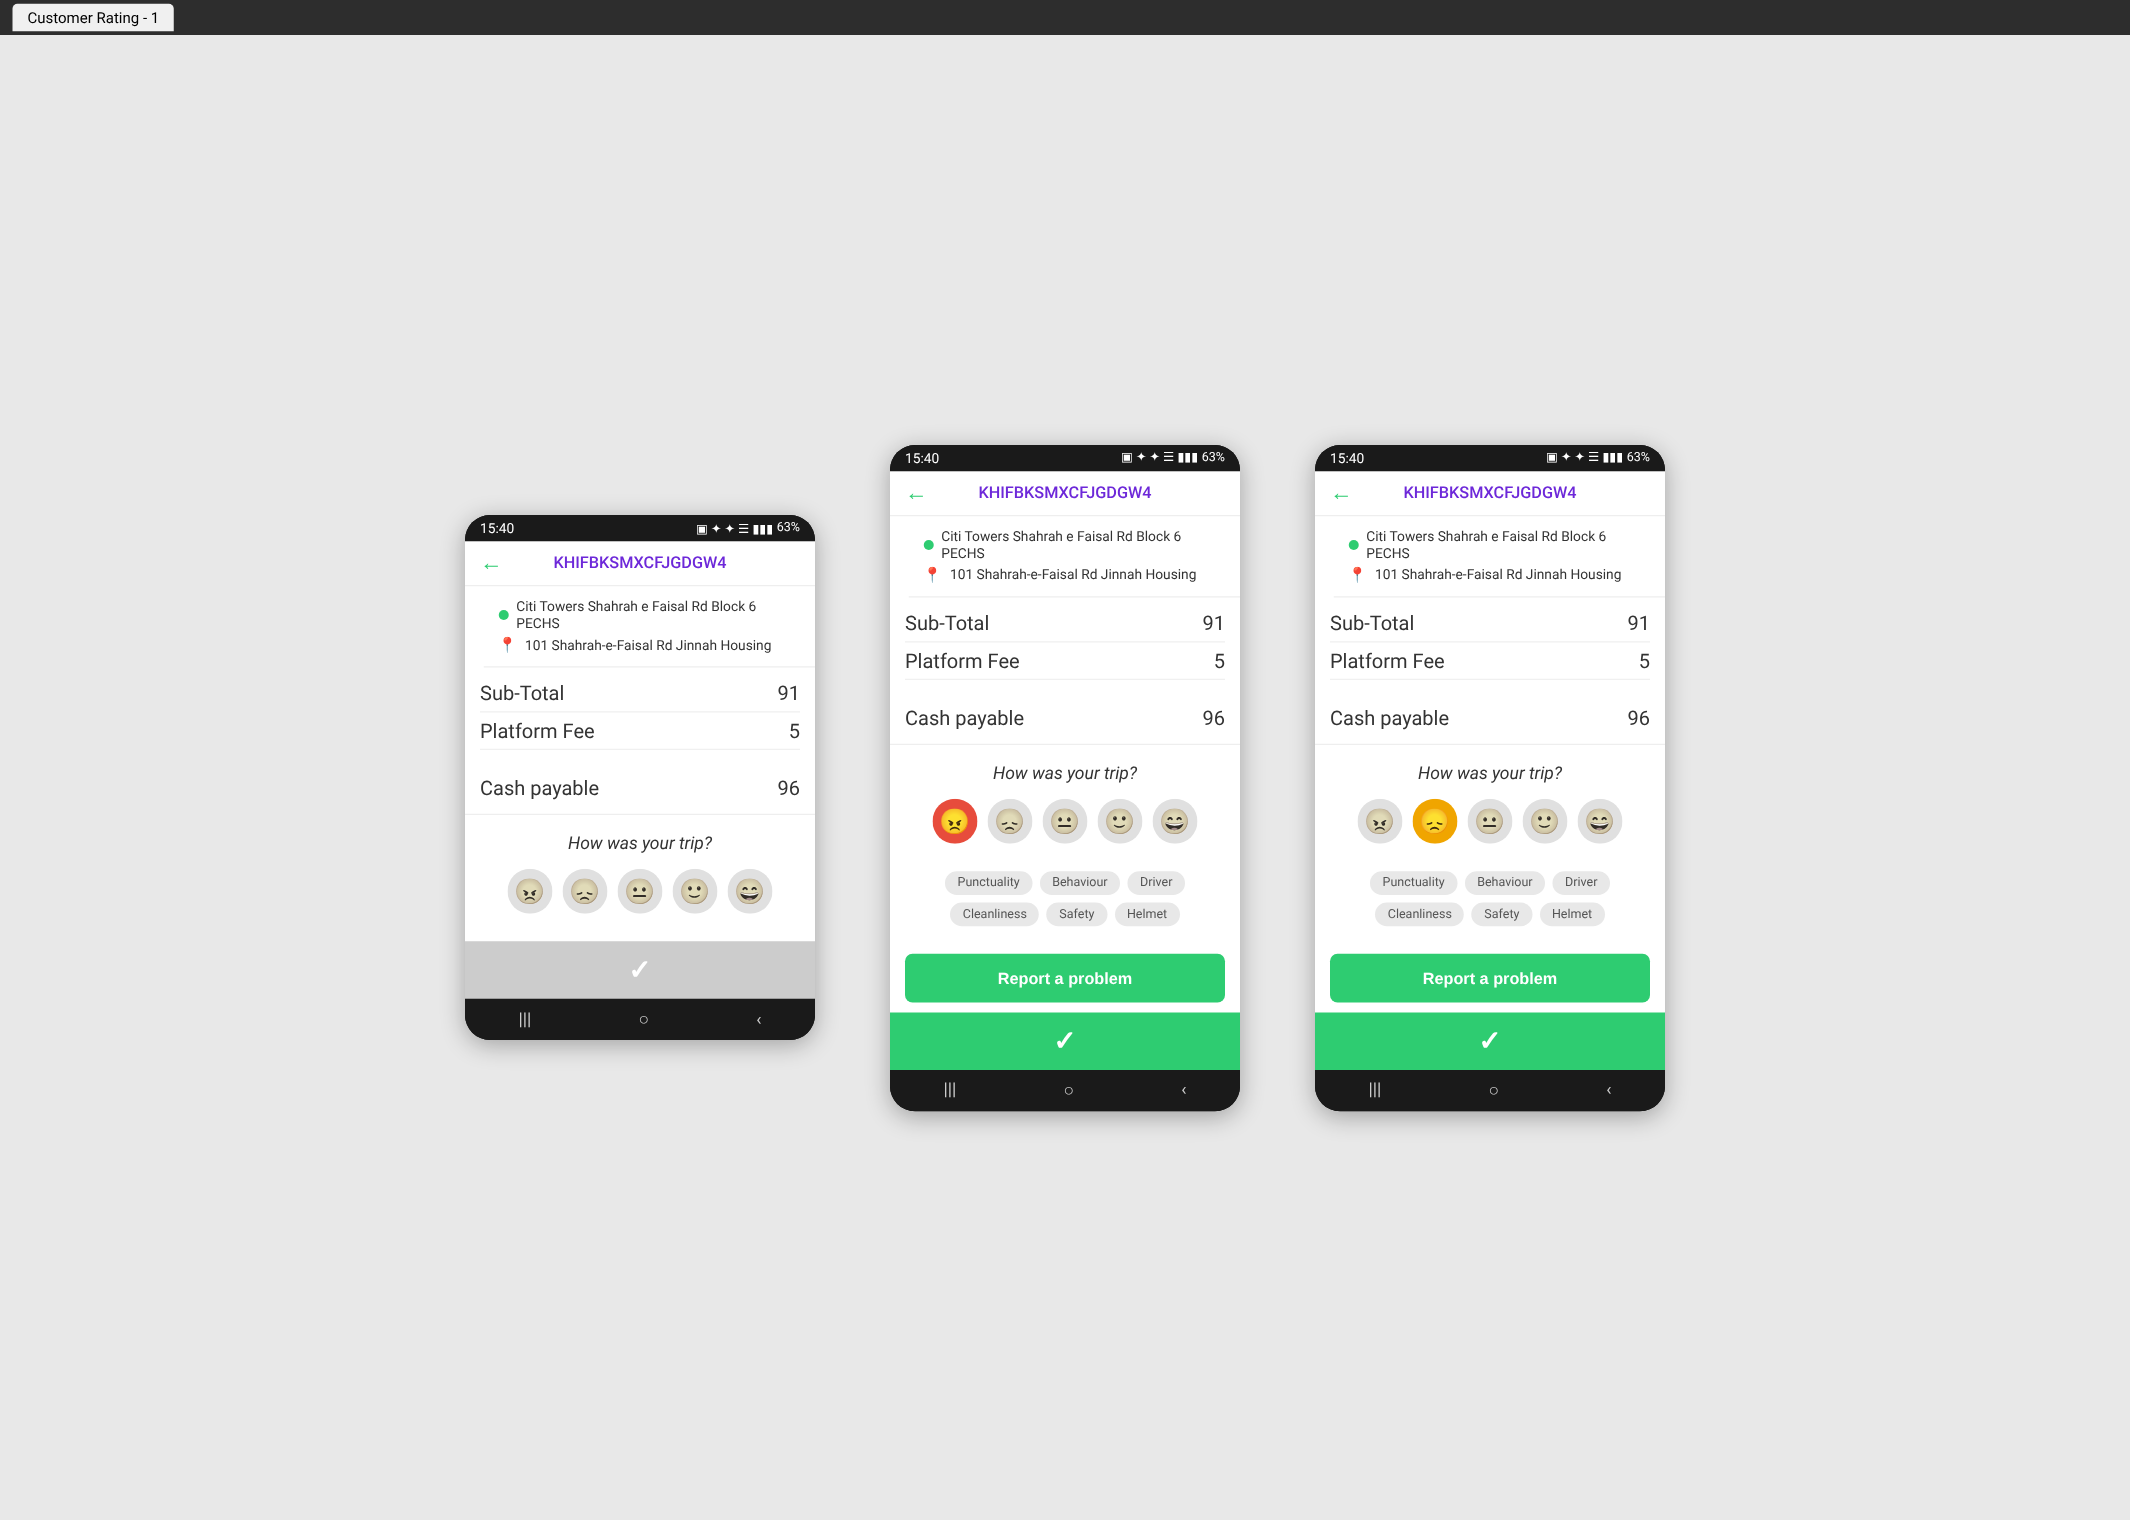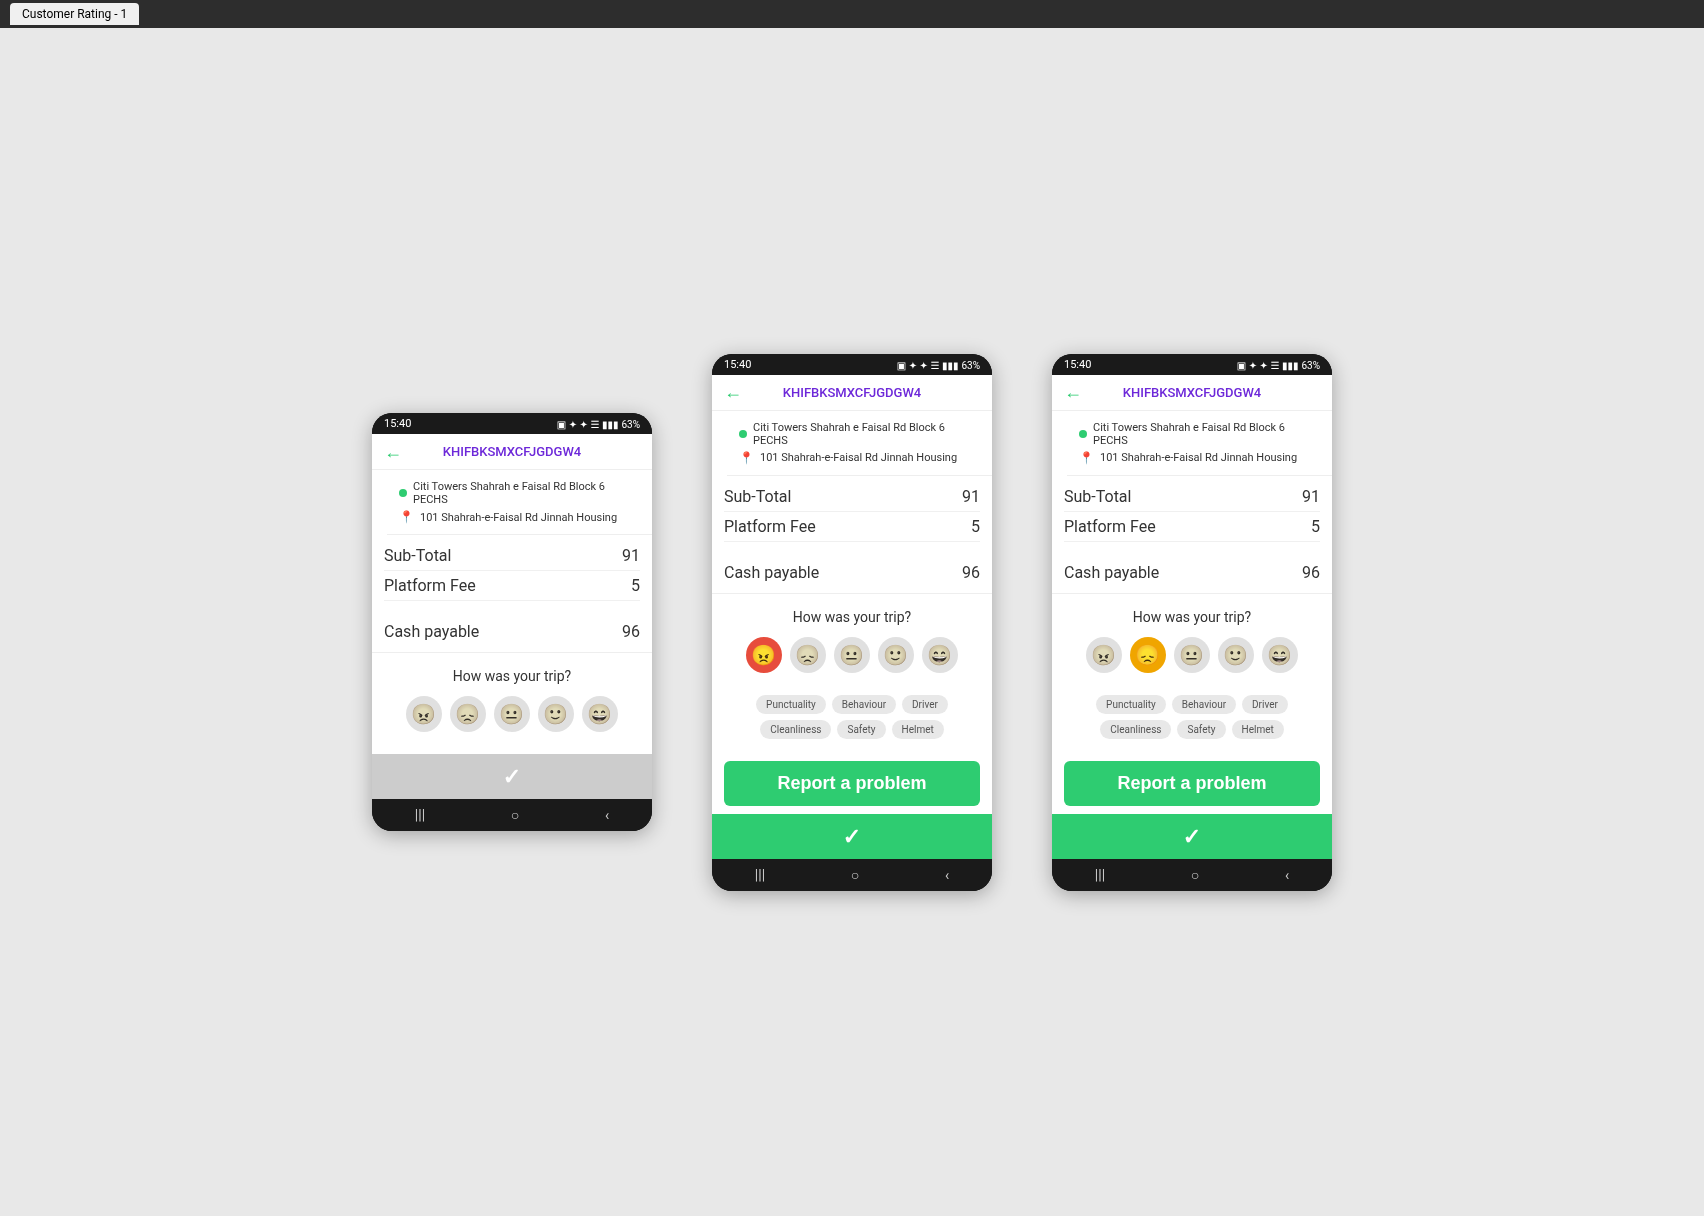--- a/index.html
+++ b/index.html
@@ -45,21 +45,21 @@
       overflow: hidden;
       box-shadow: 0 4px 20px rgba(0,0,0,0.3);
     }
     .status-bar {
       background: #1a1a1a;
       color: #fff;
       font-size: 11px;
       padding: 4px 12px;
       display: flex;
       justify-content: space-between;
-      align-items: flex-end;
+      align-items: center;
     }
     .status-icons {
       display: flex;
       align-items: center;
       gap: 3px;
       font-size: 10px;
     }
     .phone-screen {
       background: #fff;
     }
@@ -125,20 +125,21 @@
       margin-top: 16px;
     }
     .rating-section {
       padding: 15px 12px 10px;
       text-align: center;
     }
     .rating-question {
       font-size: 14px;
       color: #333;
       margin-bottom: 12px;
+      font-style: italic;
     }
     .emoji-row {
       display: flex;
       justify-content: center;
       gap: 8px;
       margin-bottom: 12px;
     }
     .emoji {
       width: 36px;
       height: 36px;
@@ -178,21 +179,21 @@
       cursor: pointer;
     }
     .report-btn {
       margin: 8px 12px;
       background: #2ecc71;
       color: #fff;
       border: none;
       border-radius: 6px;
       padding: 12px;
       width: calc(100% - 24px);
-      font-size: 18px;
+      font-size: 13px;
       font-weight: 600;
       cursor: pointer;
       text-align: center;
     }
     .bottom-confirm {
       padding: 10px;
       display: flex;
       align-items: center;
       justify-content: center;
     }

